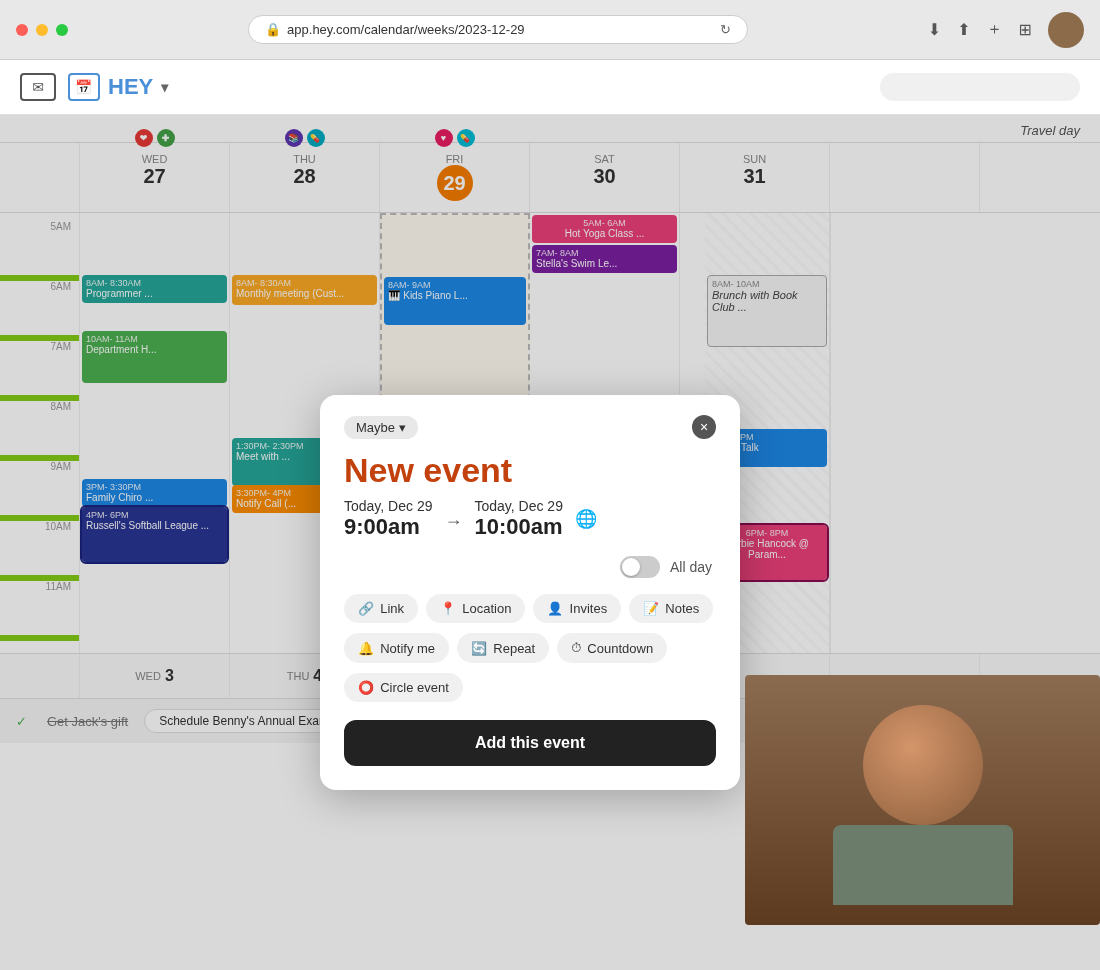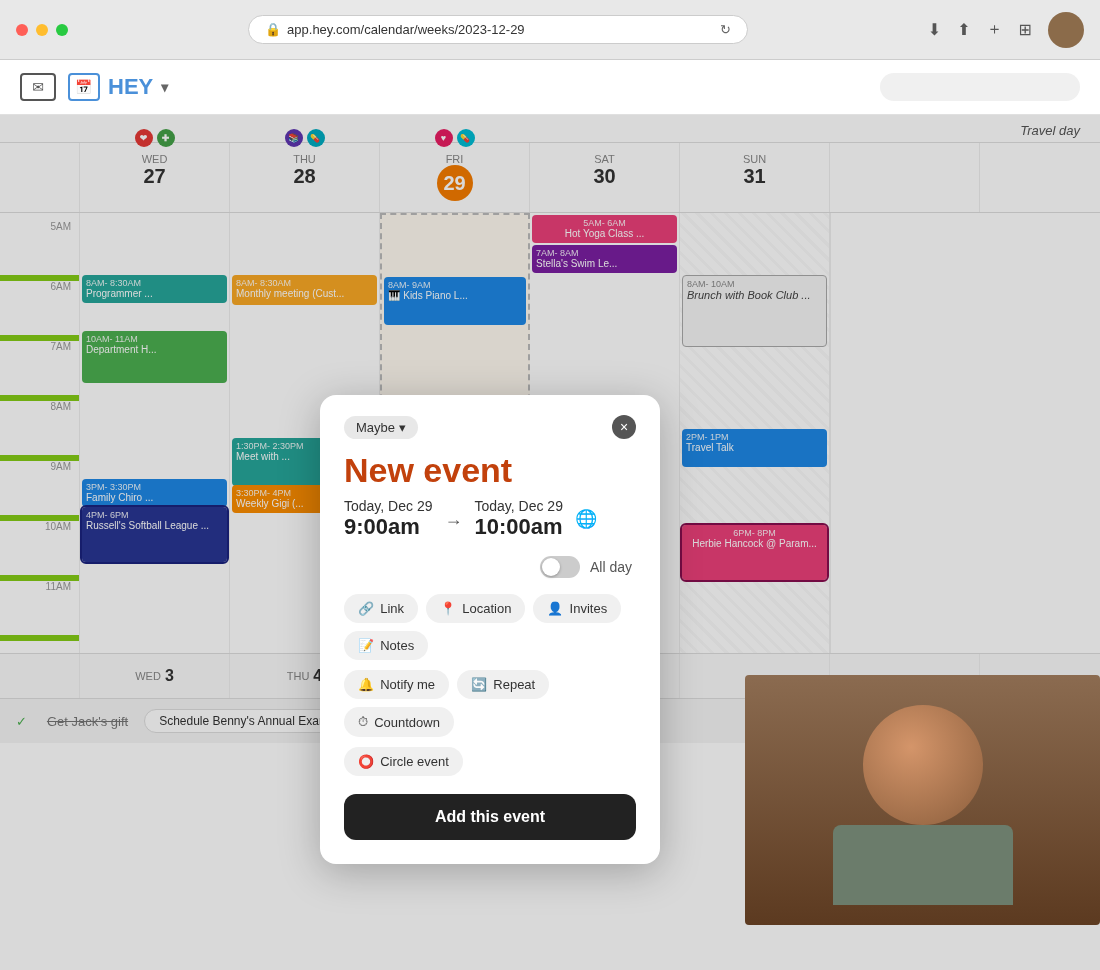--- a/index.html
+++ b/index.html
@@ -235,21 +235,21 @@
     .modal-overlay {
       position: absolute;
       top: 0; left: 0; right: 0; bottom: 0;
       background: rgba(0,0,0,0.15);
       z-index: 100;
     }
     .event-modal {
       position: absolute;
       top: 280px;
       left: 320px;
-      width: 340px;
+      width: 420px;
       background: white;
       border-radius: 16px;
       box-shadow: 0 8px 40px rgba(0,0,0,0.25);
       padding: 20px 24px 24px;
       z-index: 101;
     }
     .modal-header {
       display: flex;
       align-items: center;
       justify-content: space-between;
@@ -528,21 +528,21 @@
 
       <div style="position:absolute; top:238px; right:8px; width:20px; height:20px; background:#FF6B35; border-radius:50%; display:flex; align-items:center; justify-content:center;">
         <span style="font-size:10px; color:white;">⏰</span>
       </div>
       <div class="event-block ev-teal" style="top:225px; height:48px;">
         <span style="font-size:9px; opacity:0.9;">1:30PM- 2:30PM</span>
         <div>Meet with ...</div>
       </div>
       <div class="event-block ev-orange" style="top:272px; height:28px;">
         <span style="font-size:9px; opacity:0.9;">3:30PM- 4PM</span>
-        <div>Weekly Gigi (...</div>
+        <div>Notify Call (...</div>
       </div>
 
       <div style="position:absolute; top:312px; right:4px; font-size:11px; color:#666;">4 18</div>
 
       <div style="position:absolute; top:340px; right:4px; width:24px; height:24px; background:#1E88E5; border-radius:50%; display:flex; align-items:center; justify-content:center;">
         <span style="color:white; font-size:10px;">+</span>
       </div>
     </div>
 
     <div class="day-events-col today-col" style="position:relative; border: 2px dashed #bbb;">
@@ -556,21 +556,21 @@
       <div class="event-block ev-pink" style="top:2px; height:28px;">
         <span style="font-size:9px; opacity:0.9;">5AM- 6AM</span>
         <div>Hot Yoga Class ...</div>
       </div>
       <div class="event-block ev-purple" style="top:32px; height:28px;">
         <span style="font-size:9px; opacity:0.9;">7AM- 8AM</span>
         <div>Stella's Swim Le...</div>
       </div>
     </div>
 
-    <div class="day-events-col" style="position:relative; background: repeating-linear-gradient(45deg, #f9f9f9 0, #f9f9f9 3px, white 3px, white 10px);">
+    <div class="day-events-col" style="position:relative; background: repeating-linear-gradient(45deg, #f9f9f9 0, #f9f9f9 3px, white 3px, white 10px); margin-left: 25px;">
       <div class="event-block ev-outlined" style="top:62px; height:72px; background:#f5f5f5; color:#444;">
         <span style="font-size:9px; color:#888;">8AM- 10AM</span>
         <div style="font-style:italic; font-size:11px;">Brunch with Book Club ...</div>
       </div>
       <div class="event-block ev-blue" style="top:216px; height:38px;">
         <span style="font-size:9px; opacity:0.9;">2PM- 1PM</span>
         <div>Travel Talk</div>
       </div>
       <div class="event-block ev-pink" style="top:312px; height:55px; outline:2px solid #880E4F;">
         <span style="font-size:9px; opacity:0.9;">6PM- 8PM</span>

